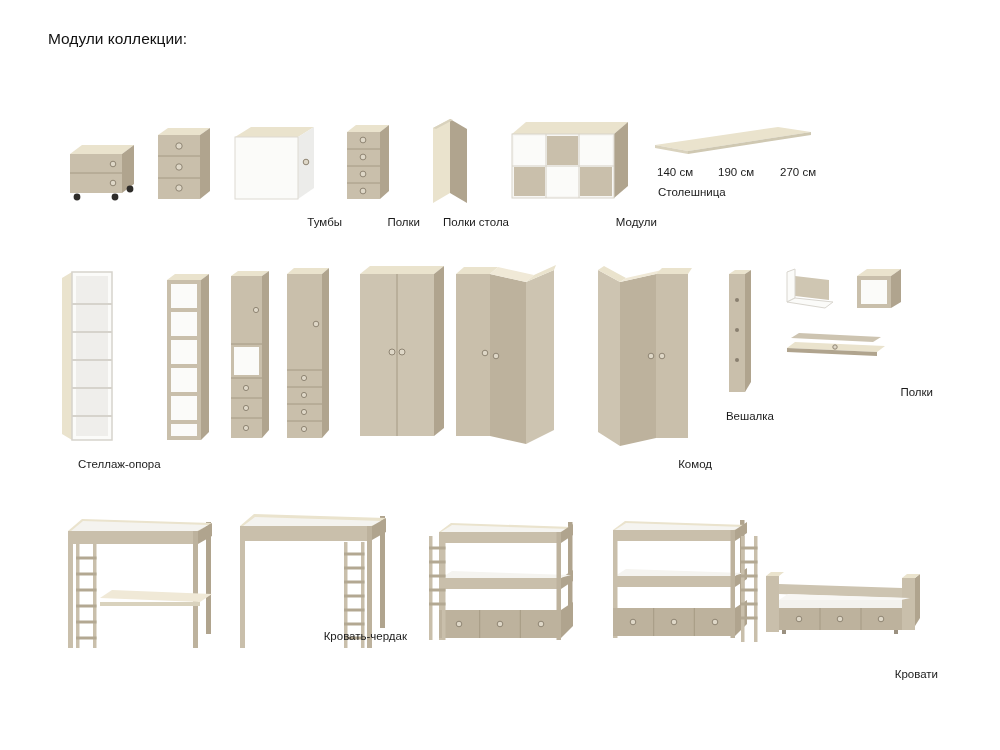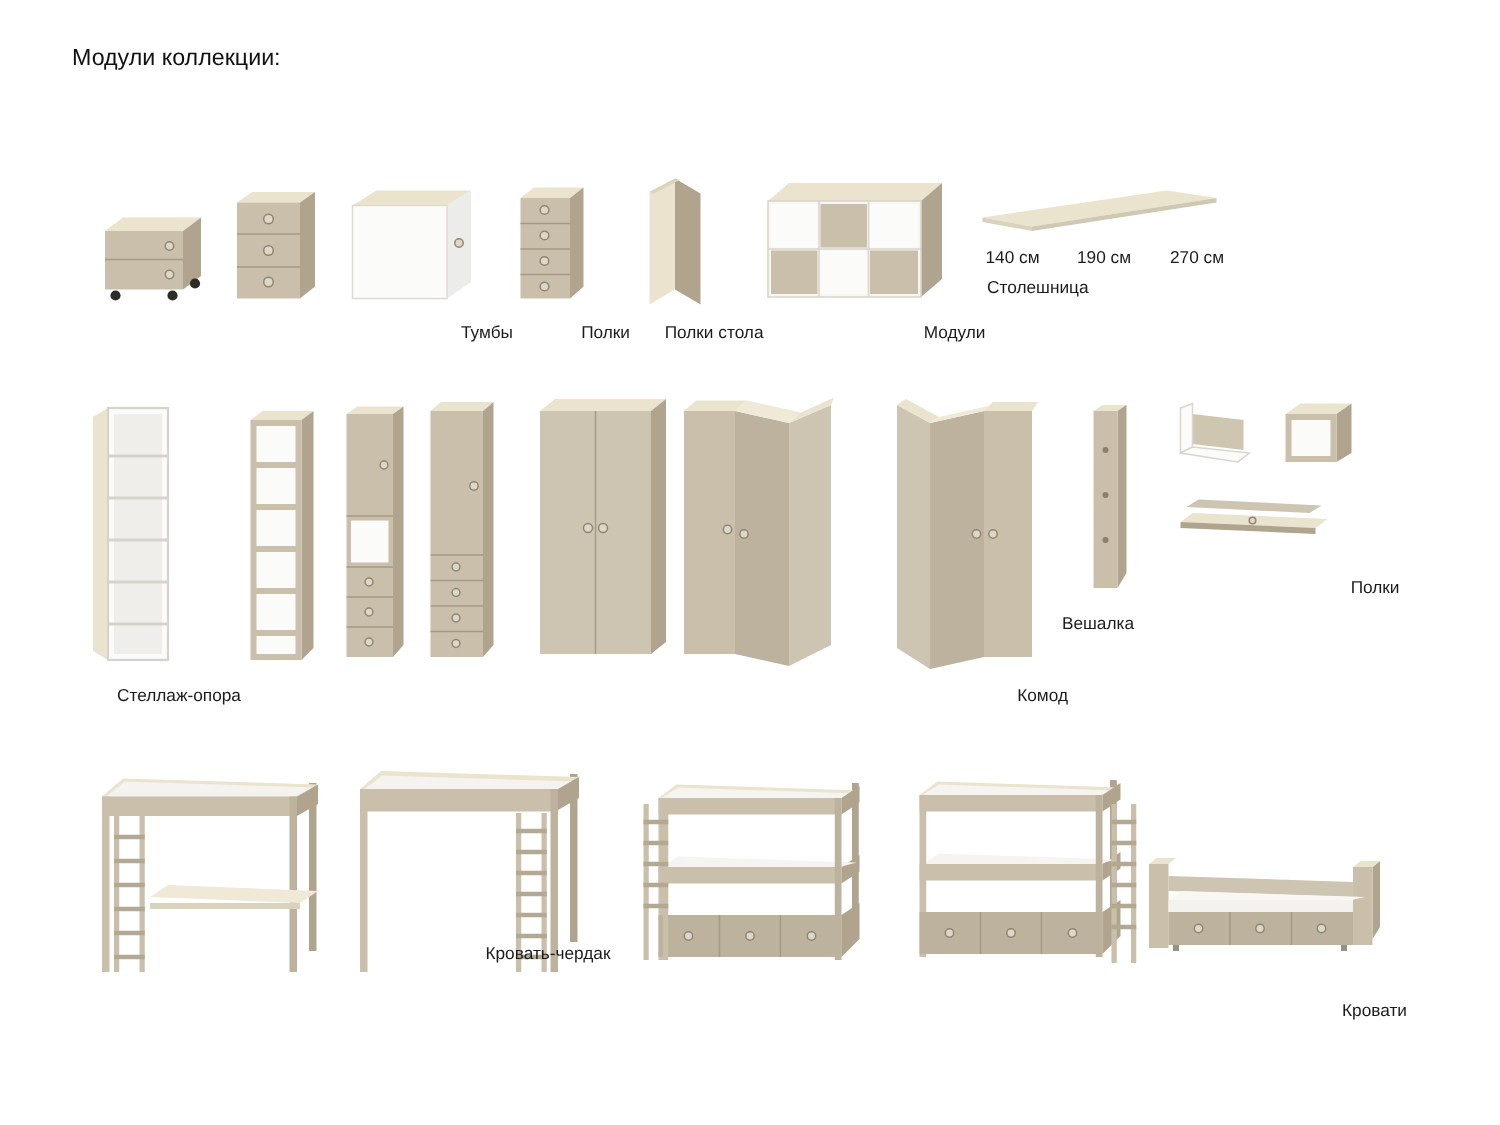--- a/index.html
+++ b/index.html
@@ -251,21 +251,21 @@
     <svg viewBox="0 0 106 40">
       <polygon points="8,12 16,7 98,11 90,16" fill="#cdc4b1"></polygon>
       <polygon points="4,22 12,16 102,20 94,26" class="fw"></polygon>
       <polygon points="4,22 94,26 94,30 4,26" class="f3"></polygon>
       <circle cx="52" cy="21" r="2.2" class="kb"></circle>
     </svg>
   </div>
 
   <div class="lbl" style="left:78px;top:458px">Стеллаж-опора</div>
   <div class="lbl c" style="left:632px;top:458px;width:80px">Комод</div>
-  <div class="lbl c" style="left:676px;top:410px;width:80px">Вешалка</div>
+  <div class="lbl c" style="left:694px;top:410px;width:80px">Вешалка</div>
   <div class="lbl c" style="left:853px;top:386px;width:80px">Полки</div>
 
   <div class="itm" style="left:60px;top:504px;width:160px;height:150px">
     <svg viewBox="0 0 160 150">
       <rect x="146" y="18" width="5" height="112" class="f3"></rect>
       <polygon points="8,27 22,15 152,19 138,27" class="fw"></polygon>
       <polygon points="11,27 23,17 149,21 137,27" fill="#f4f3ef"></polygon>
       <polygon points="138,27 152,19 152,32 138,40" class="f3"></polygon>
       <rect x="8" y="27" width="130" height="13" class="f1"></rect>
       <rect x="8" y="27" width="5" height="117" class="f1"></rect>

